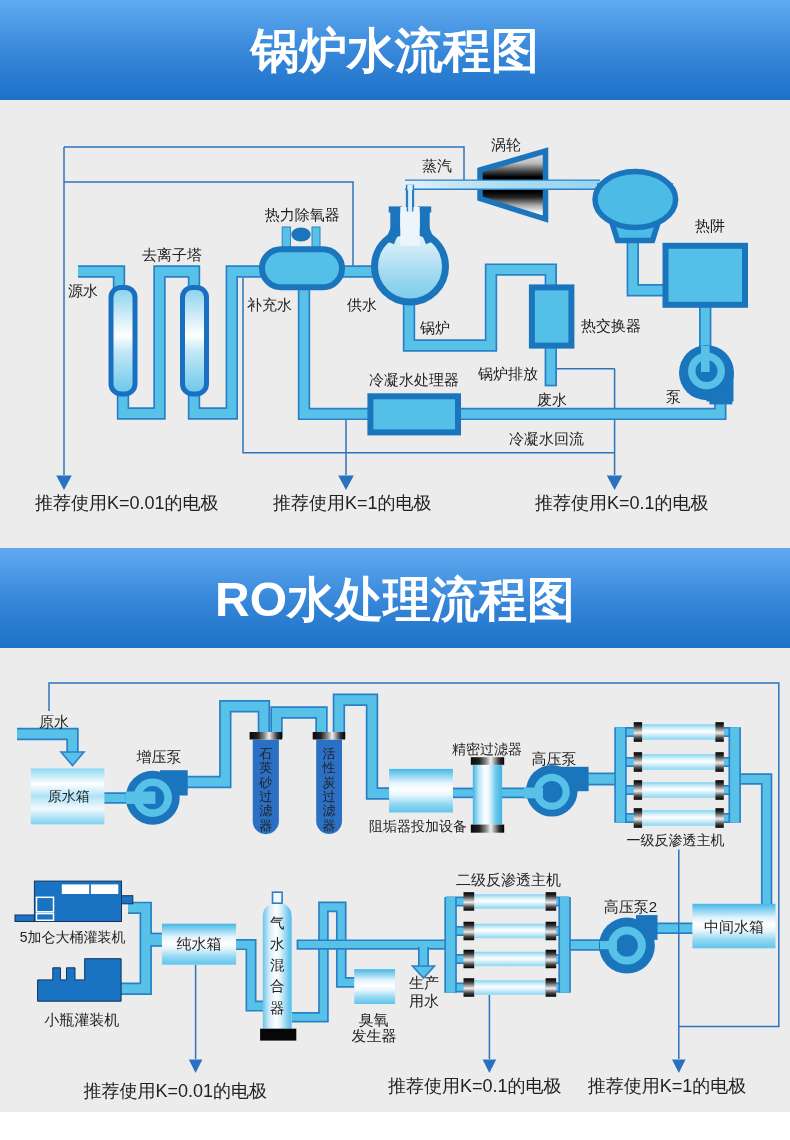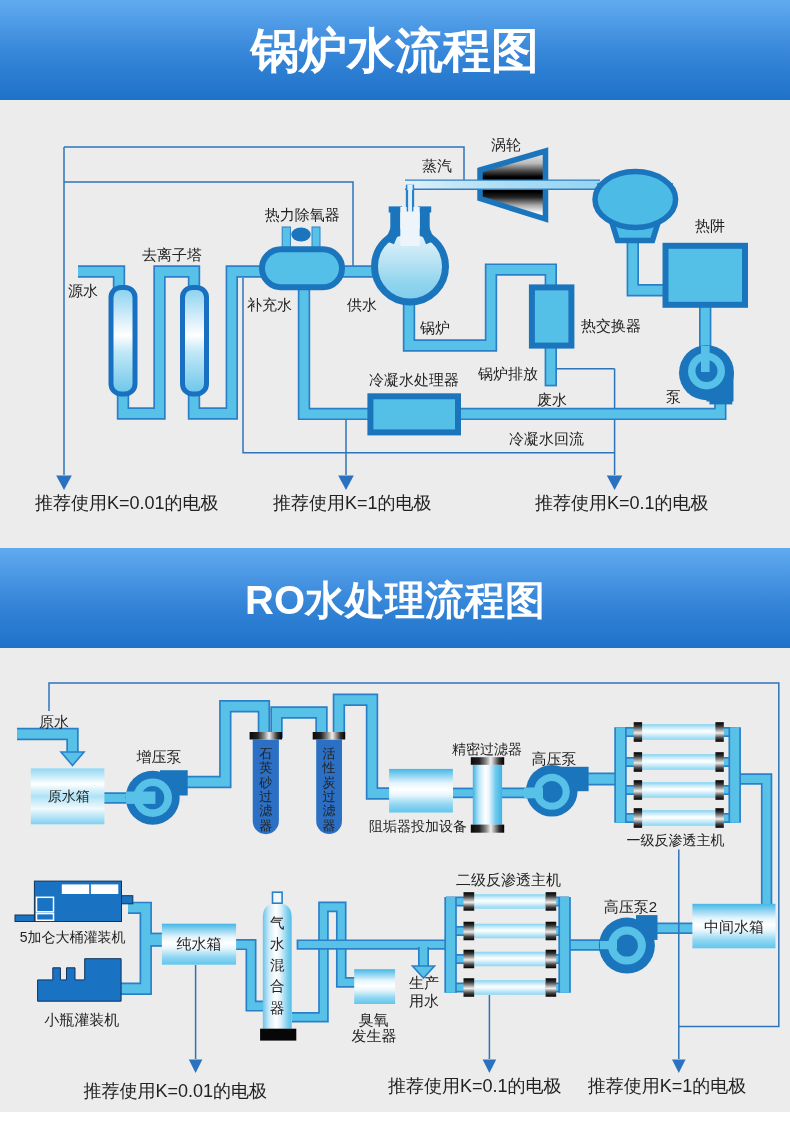--- a/index.html
+++ b/index.html
@@ -2,21 +2,21 @@
 <html><head>
 <meta charset="utf-8">
 <style>
 html,body{margin:0;padding:0;}
 #page{position:relative;width:790px;height:1112px;background:#ececec;overflow:hidden;
   font-family:"Liberation Sans",sans-serif;}
 .banner{position:absolute;left:0;width:790px;height:100px;
   background:linear-gradient(180deg,#60aaf0 0%,#3585d8 55%,#1d72c8 100%);
   color:#fff;font-weight:700;text-align:center;}
 #b1{top:0;font-size:48px;line-height:102px;}
-#b2{top:548px;font-size:40px;line-height:104px;}
+#b2{top:548px;font-size:48px;line-height:104px;}
 svg{position:absolute;left:0;}
 #s1{top:100px;}
 #s2{top:648px;}
 text{fill:#222;}
 </style>
 </head>
 <body>
 <div id="page">
 <div class="banner" id="b1">锅炉水流程图</div>
 <div class="banner" id="b2">RO水处理流程图</div>

